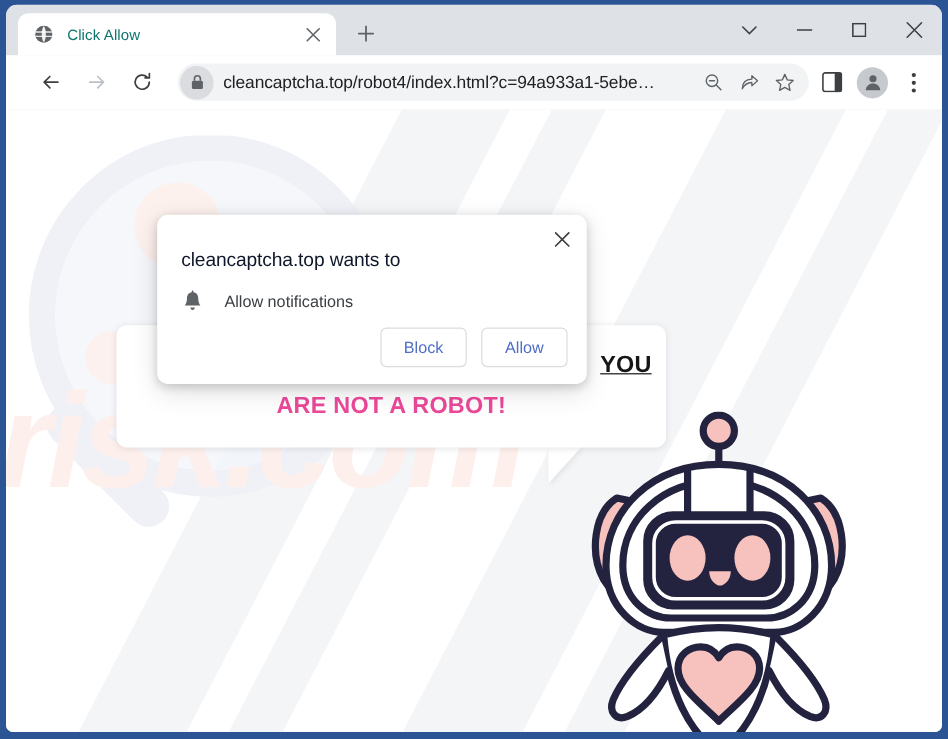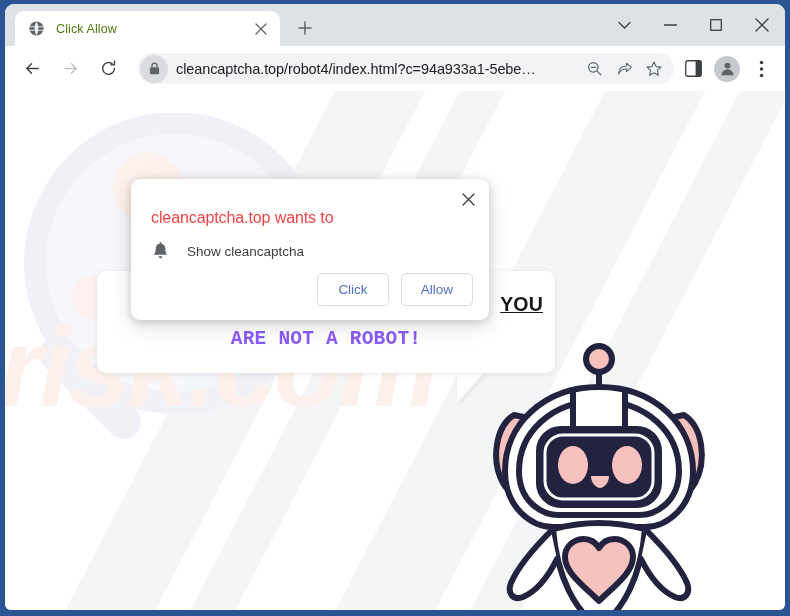--- a/index.html
+++ b/index.html
@@ -28,21 +28,21 @@
     margin-left:10px;
     width:265px; height:35px;
     background:#ffffff;
     border-radius:9px 9px 0 0;
     display:flex; align-items:center;
     padding:0 9px 0 13px;
     position:relative;
   }
   .tab-fav{ width:17px;height:17px;flex:0 0 auto;margin-right:11px; }
   .tab-title{
-    font-size:12.5px; color:#4d7c0f;
+    font-size:12.5px; color:#0f766e;
     flex:1 1 auto; white-space:nowrap; overflow:hidden;
     letter-spacing:.1px;
   }
   .tab-close{
     width:20px;height:20px;flex:0 0 auto;
     display:flex;align-items:center;justify-content:center;
     border-radius:50%;
   }
   .newtab{
     width:28px;height:28px;margin-left:11px;margin-bottom:4px;
@@ -55,21 +55,21 @@
   }
   .wc{
     width:46px;height:42px;
     display:flex;align-items:center;justify-content:center;
   }
 
   
   .toolbar{
     height:45px; background:#ffffff;
     display:flex; align-items:center;
-    padding:0 9px 0 12px;
+    padding:0 9px 0 22px;
     flex:0 0 auto;
     position:relative; z-index:3;
   }
   .navbtn{
     width:31px;height:31px;margin-right:7px;
     display:flex;align-items:center;justify-content:center;
     border-radius:50%;flex:0 0 auto;
   }
   .navbtn.reload{ margin-right:14px; }
   .omnibox{
@@ -120,24 +120,23 @@
 
   
   .bubble{
     position:absolute; left:92px; top:180px;
     width:458px; height:102px;
     background:#ffffff; border-radius:9px;
     box-shadow:0 1px 5px rgba(60,64,67,.13);
     display:flex; align-items:flex-end; justify-content:center;
   }
   .bubble-line2{
-    font-size:19.5px; font-weight:bold; color:#8b5cf6;
+    font-size:19.5px; font-weight:bold; color:#ec4899;
     letter-spacing:.2px;
     margin-bottom:23px;
-    font-family:Liberation Mono, monospace;
   }
   .bubble-line1{
     position:absolute; right:12px; top:22px;
     font-size:19.5px; font-weight:bold; color:#161616;
     letter-spacing:.2px;
     text-decoration:underline;
   }
   .bubble-tail{
     position:absolute; left:452px; top:281px;
     width:0;height:0;
@@ -158,21 +157,21 @@
     z-index:10;
   }
   .notif-close{
     position:absolute; right:9px; top:8px;
     width:24px;height:24px;
     display:flex;align-items:center;justify-content:center;
     border-radius:50%;
   }
   .notif-title{
     position:absolute; left:20px; top:30px;
-    font-size:16px; color:#ef4444; letter-spacing:-.1px;
+    font-size:16px; color:#0f172a; letter-spacing:-.1px;
   }
   .notif-row{
     position:absolute; left:20px; top:63px;
     display:flex; align-items:center;
   }
   .notif-bell{ width:18px;height:18px;flex:0 0 auto;margin-right:18px;
     display:flex;align-items:center;justify-content:center; }
   .notif-permtext{ font-size:13.5px; color:#3c4043; }
   .notif-btns{
     position:absolute; right:16px; bottom:14px;
@@ -379,22 +378,22 @@
       </div>
       <div class="notif-title">cleancaptcha.top wants to</div>
       <div class="notif-row">
         <span class="notif-bell">
           <svg width="17" height="18" viewBox="0 0 18 19">
             <path d="M9 1.6 C5.7 1.6 4 4 4 7.2 C4 11 2.6 12.6 2 13.4 H16 C15.4 12.6 14 11 14 7.2 C14 4 12.3 1.6 9 1.6 Z" fill="#5f6368"></path>
             <path d="M7 15 C7.3 16.5 8.1 17.2 9 17.2 C9.9 17.2 10.7 16.5 11 15 Z" fill="#5f6368"></path>
             <path d="M9 1.6 V0.4" stroke="#5f6368" stroke-width="1.4" stroke-linecap="round"></path>
           </svg>
         </span>
-        <span class="notif-permtext">Show cleancaptcha</span>
+        <span class="notif-permtext">Allow notifications</span>
       </div>
       <div class="notif-btns">
-        <button class="btn">Click</button>
+        <button class="btn">Block</button>
         <button class="btn">Allow</button>
       </div>
     </div>
 
   </div>
 </div>
 
 </body></html>

